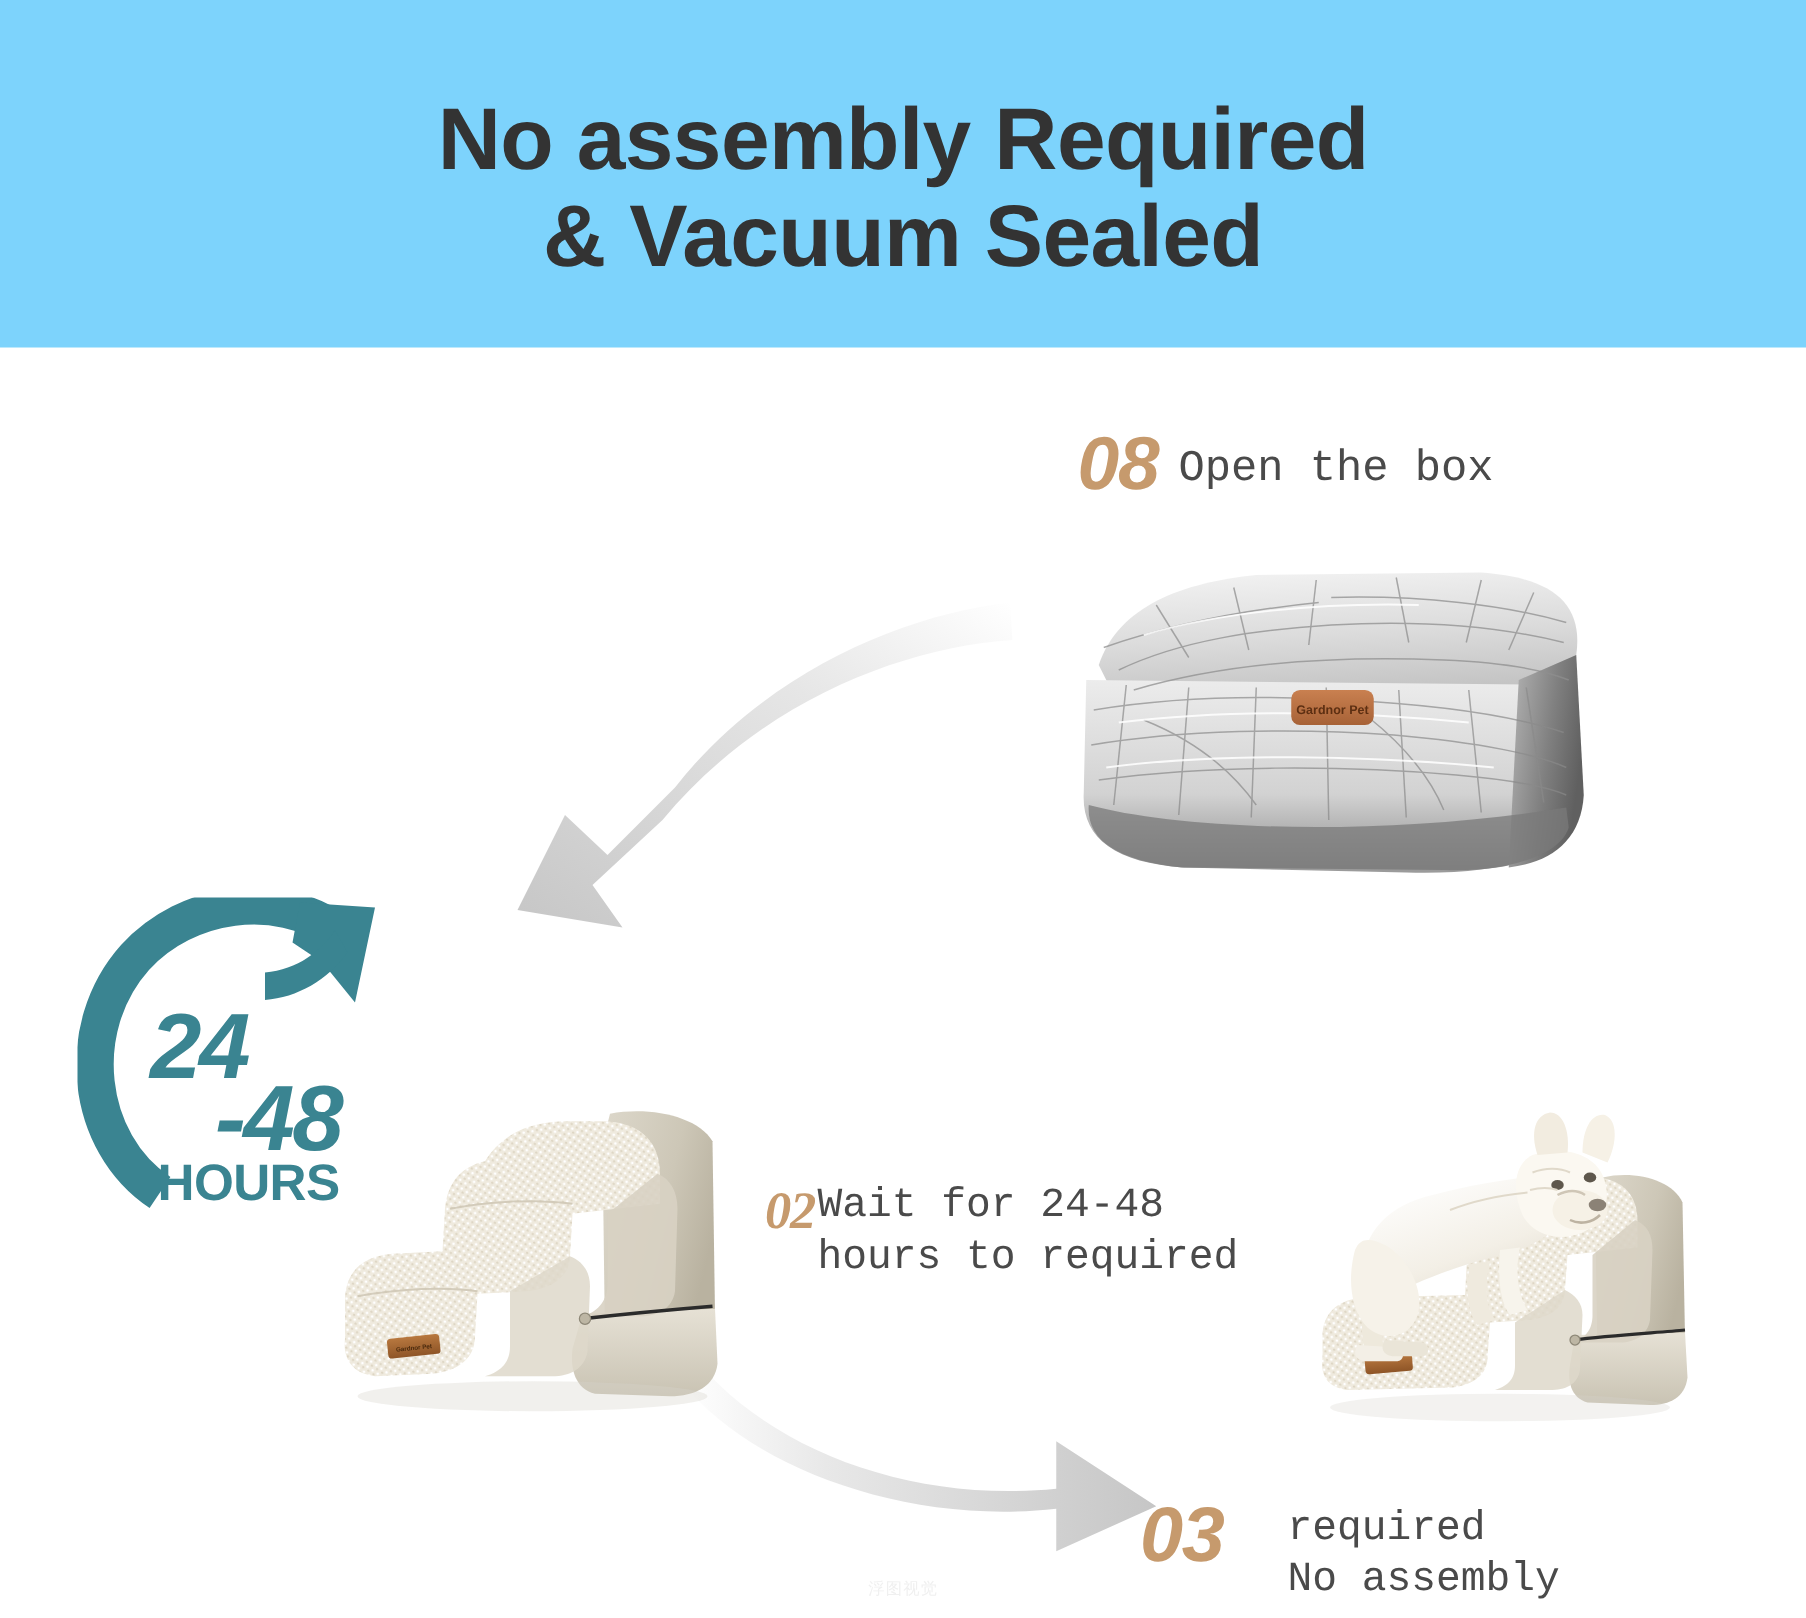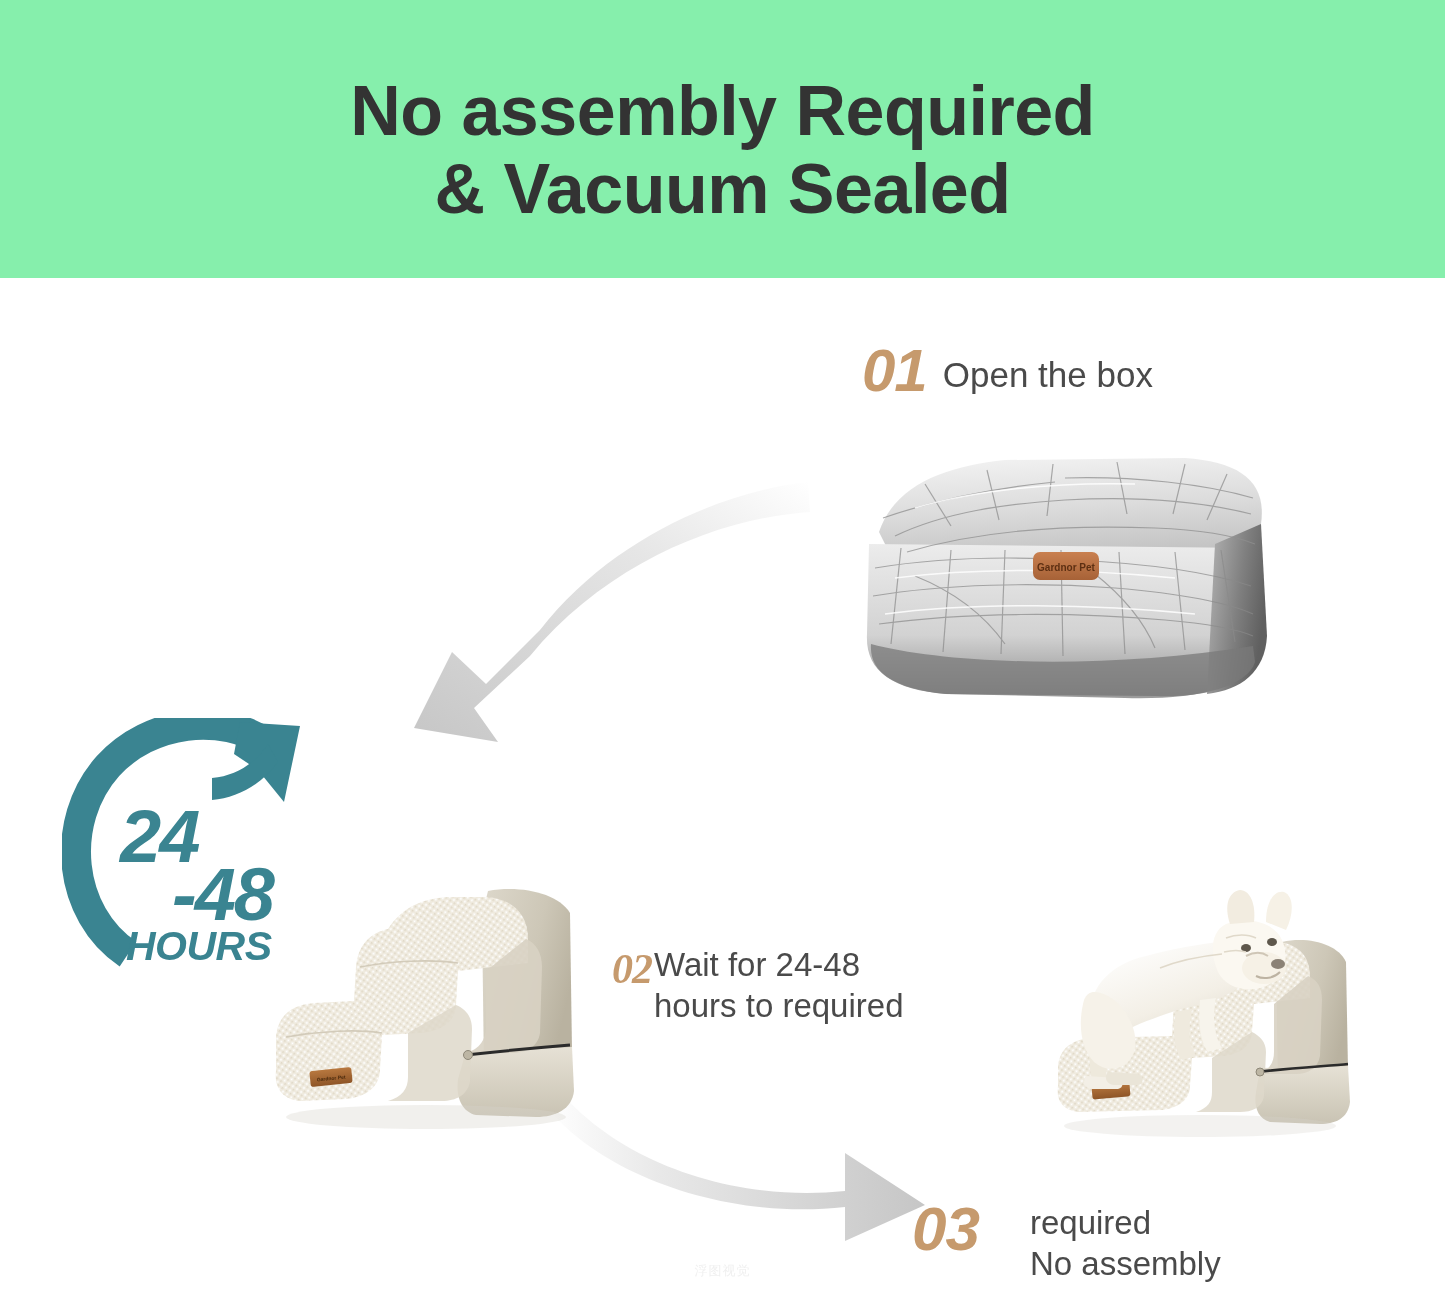--- a/index.html
+++ b/index.html
@@ -18,21 +18,21 @@
     overflow: hidden;
     background: #ffffff;
   }
 
   
   #header-band {
     position: absolute;
     left: 0; top: 0;
     width: 1445px;
     height: 278px;
-    background: #86efac;
+    background: #7dd3fc;
   }
   #page-title {
     position: absolute;
     left: 0; top: 72px;
     width: 1445px;
     text-align: center;
     color: #333333;
     font-family: "Liberation Sans", sans-serif;
     font-weight: bold;
     font-size: 70px;
@@ -51,21 +51,21 @@
     font-family: "Liberation Sans", sans-serif;
     font-weight: bold;
     font-style: italic;
     font-size: 62px;
     line-height: 62px;
     color: #c69a6d;
     letter-spacing: -1px;
     white-space: nowrap;
   }
   .step-text {
-    font-family: Liberation Sans, sans-serif;
+    font-family: Liberation Mono, monospace;
     font-weight: normal;
     font-size: 34px;
     line-height: 42px;
     color: #4a4a4a;
     white-space: nowrap;
   }
   .step-text .tl { display: block; }
 
   #step-01 { left: 862px; top: 340px; }
   #step-01 .step-num { font-size: 60px; }
@@ -96,21 +96,20 @@
     letter-spacing: -2px;
     line-height: 1;
   }
   #badge-24 { left: 58px; top: 82px; font-size: 74px; }
   #badge-48 { left: 110px; top: 140px; font-size: 74px; }
   #badge-hours {
     position: absolute;
     left: 64px; top: 208px;
     font-family: "Liberation Sans", sans-serif;
     font-weight: bold;
-    font-style: italic;
     font-size: 41px;
     color: #3a8491;
     letter-spacing: -0.5px;
     line-height: 1;
   }
 
   
   .arrow { position: absolute; }
   #arrow-1 { left: 390px; top: 470px; }
   #arrow-2 { left: 545px; top: 1045px; }
@@ -138,21 +137,21 @@
 <div id="page">
 
   <div id="header-band">
     <div id="page-title">
       <span class="t-line">No assembly Required</span>
       <span class="t-line">&amp; Vacuum Sealed</span>
     </div>
   </div>
 
   <div class="step" id="step-01">
-    <span class="step-num">01</span>
+    <span class="step-num">08</span>
     <span class="step-text">
       <span class="tl">Open the box</span>
     </span>
   </div>
 
   <div class="step" id="step-02">
     <span class="step-num">02</span>
     <span class="step-text">
       <span class="tl">Wait for 24-48</span>
       <span class="tl">hours to required</span>

